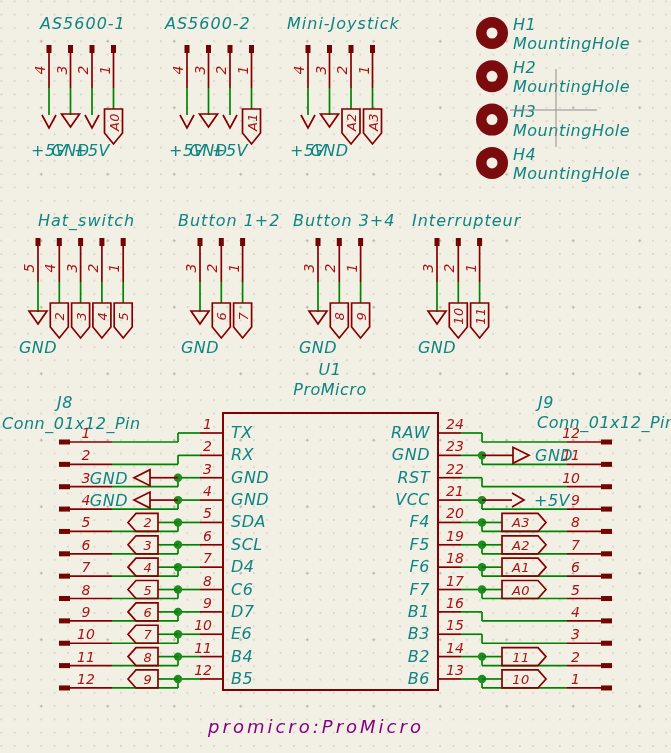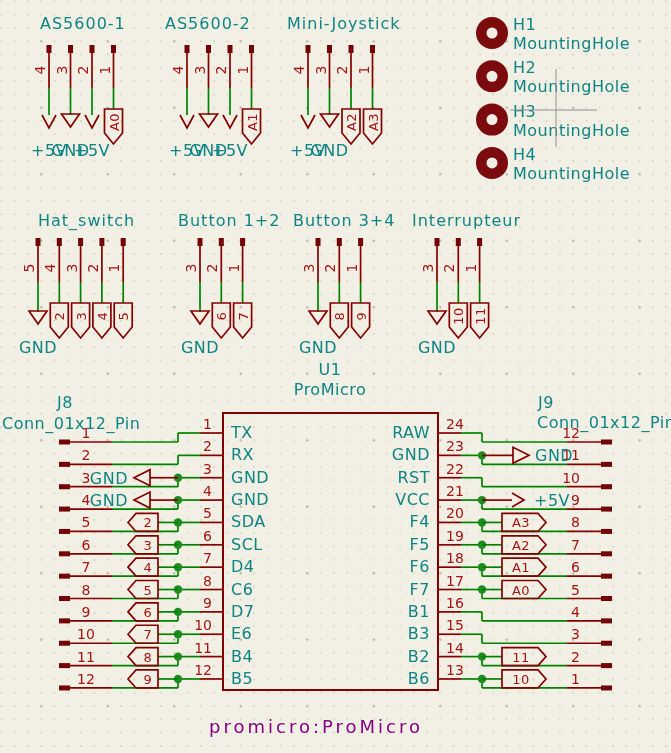--- a/index.html
+++ b/index.html
@@ -4,20 +4,21 @@
 <style>
   html,body{margin:0;padding:0;background:#d8d8d8;}
   #canvas{
     position:relative;width:671px;height:753px;overflow:hidden;
     background-color:#F2EFE4;
     background-image:
       radial-gradient(circle,#BDB9AB 1.2px,transparent 1.3px),
       radial-gradient(circle,#DBD7C9 1px,transparent 1.1px);
     background-size:66.5px 66.5px,13.3px 13.3px;
     background-position:8px 8px,8px 8px;
+    font-style:italic;
   }
   svg{position:absolute;left:0;top:0;}
   text{font-family:"DejaVu Sans",sans-serif;}
   .t-teal{fill:#0E8585;font-size:16px;letter-spacing:.5px;}
   .t-title{fill:#0E8585;font-size:16px;letter-spacing:1px;}
   .t-num{fill:#A81414;font-size:14px;}
   .t-label{fill:#A81414;font-size:13px;letter-spacing:.5px;}
   .t-purple{fill:#840084;font-size:18px;letter-spacing:3px;}
   .s-dark{stroke:#840000;stroke-width:1.7;fill:none;}
   .s-dark2{stroke:#840000;stroke-width:2;fill:none;}

